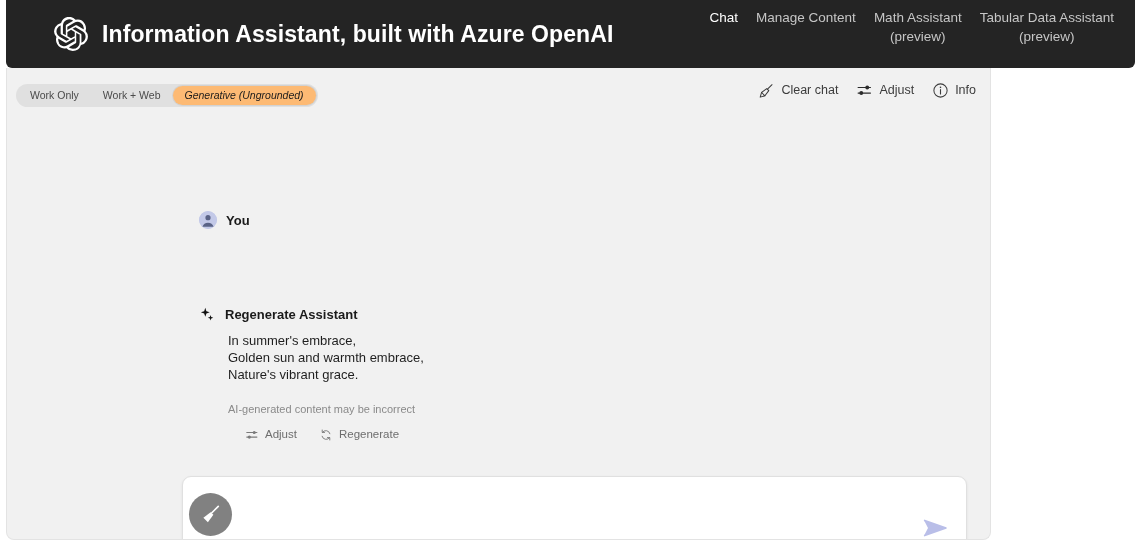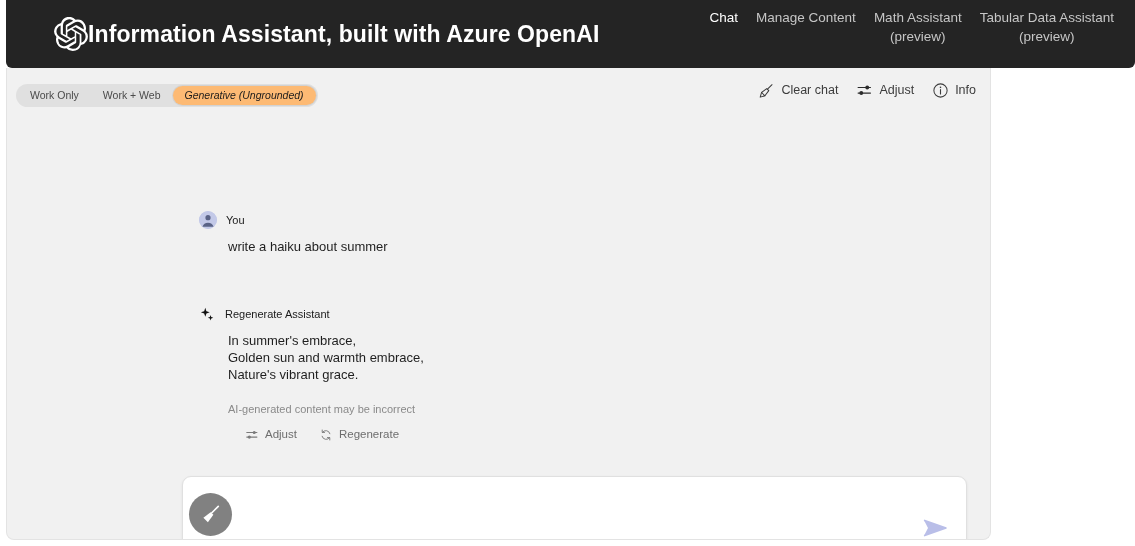--- a/index.html
+++ b/index.html
@@ -32,20 +32,21 @@
     border-radius: 0 0 6px 6px;
     display: flex;
     align-items: center;
     overflow: hidden;
   }
 
   .brand {
     display: flex;
     align-items: center;
     margin-left: 48px;
+    gap: 14px;
   }
 
   .brand-logo {
     width: 34px;
     height: 34px;
     flex: none;
     display: block;
   }
 
   .brand-title {
@@ -171,22 +172,22 @@
   .msg-asst { top: 184px; }
 
   .msg-head {
     display: flex;
     align-items: center;
     gap: 9px;
     height: 20px;
   }
 
   .msg-author {
-    font-size: 11px;
-    font-weight: normal;
+    font-size: 13px;
+    font-weight: bold;
     color: #1a1a1a;
     white-space: nowrap;
   }
 
   .avatar {
     width: 18px;
     height: 18px;
     border-radius: 50%;
     background: #c3c9e8;
     flex: none;
@@ -370,21 +371,20 @@
 
       <div class="msg msg-user">
         <div class="msg-head">
           <svg class="avatar" viewBox="0 0 20 20" aria-hidden="true">
             <circle cx="10" cy="10" r="10" fill="#c3c9e8"></circle>
             <circle cx="10" cy="7.4" r="2.9" fill="#5a6386"></circle>
             <path d="M3.9 17.6a6.4 6.4 0 0 1 12.2 0Z" fill="#5a6386"></path>
           </svg>
           <span class="msg-author">You</span>
         </div>
-        <div class="msg-body">write a haiku about summer</div>
       </div>
 
       <div class="msg msg-asst">
         <div class="msg-head">
           <svg class="sparkle" viewBox="0 0 20 20" aria-hidden="true">
             <path d="M7.4 2.2 8.7 6.1 12.6 7.4 8.7 8.7 7.4 12.6 6.1 8.7 2.2 7.4 6.1 6.1Z" fill="#111111"></path>
             <path d="M13.6 10.6 14.4 13 16.8 13.8 14.4 14.6 13.6 17 12.8 14.6 10.4 13.8 12.8 13Z" fill="#111111"></path>
           </svg>
           <span class="msg-author">Regenerate Assistant</span>
         </div>

